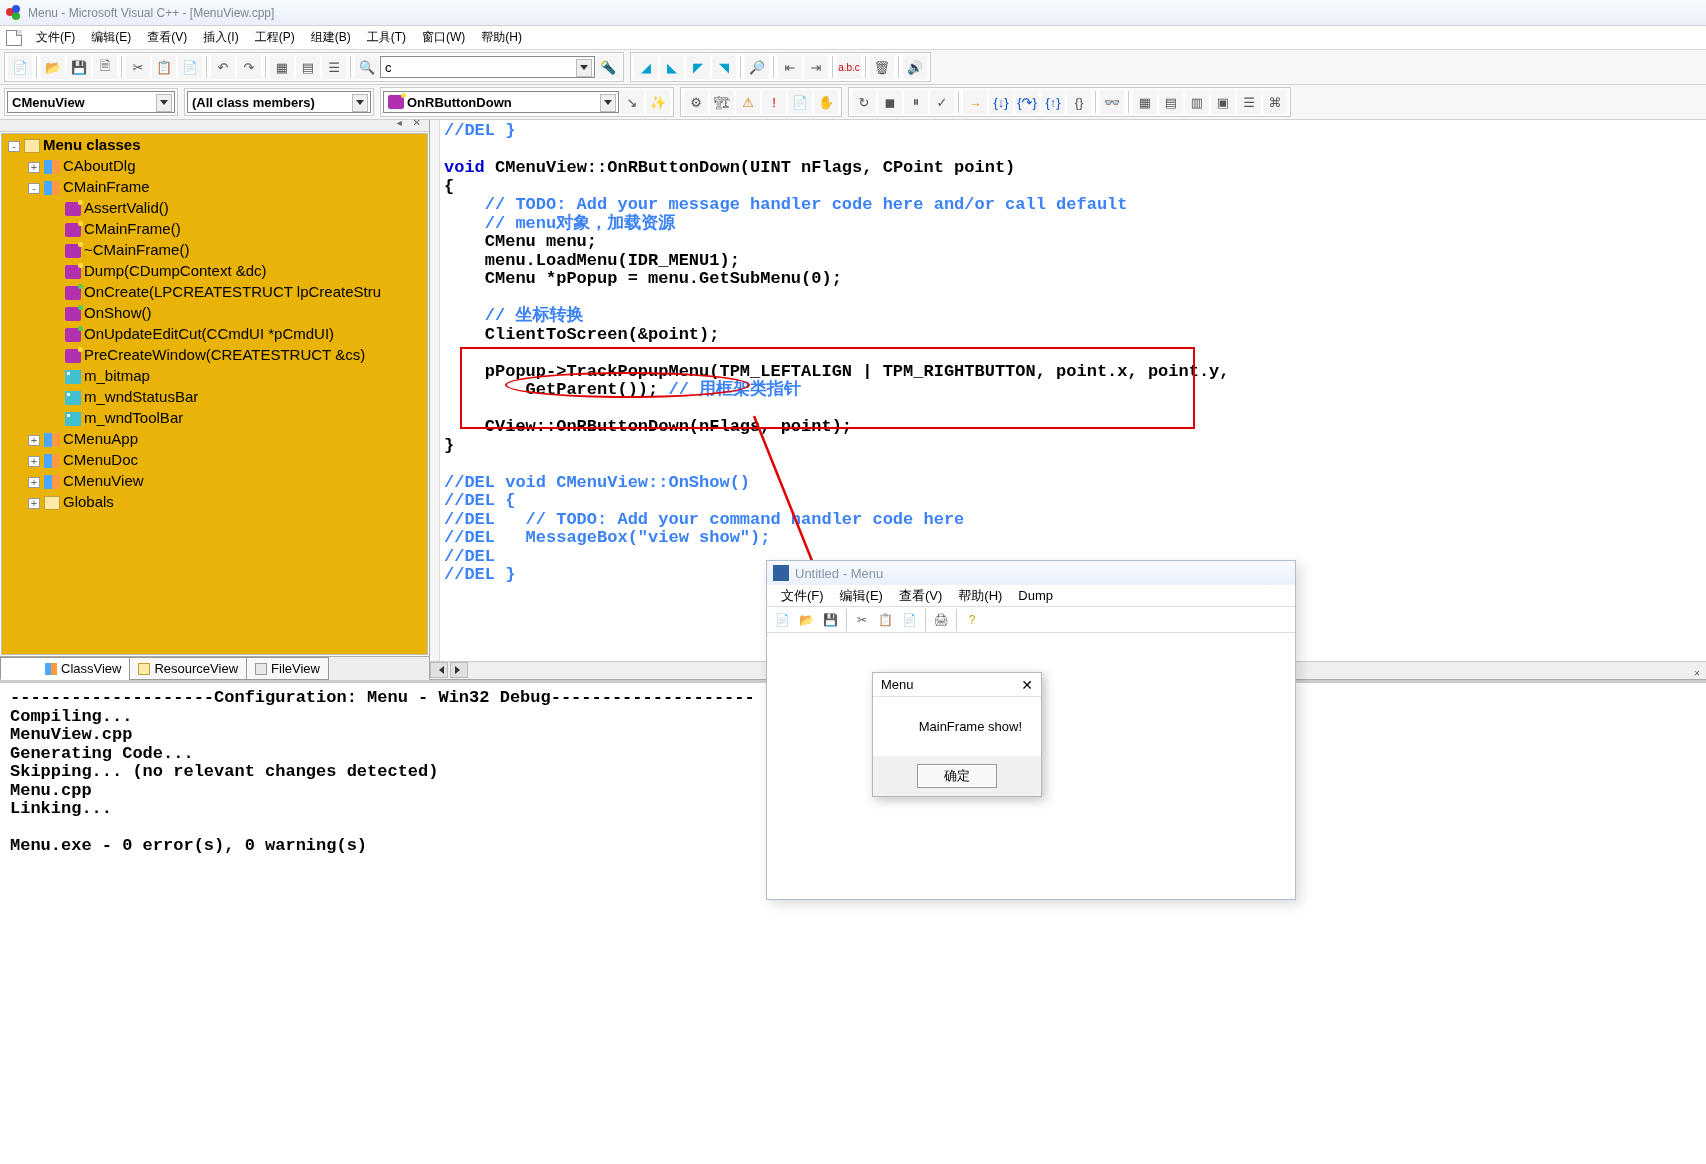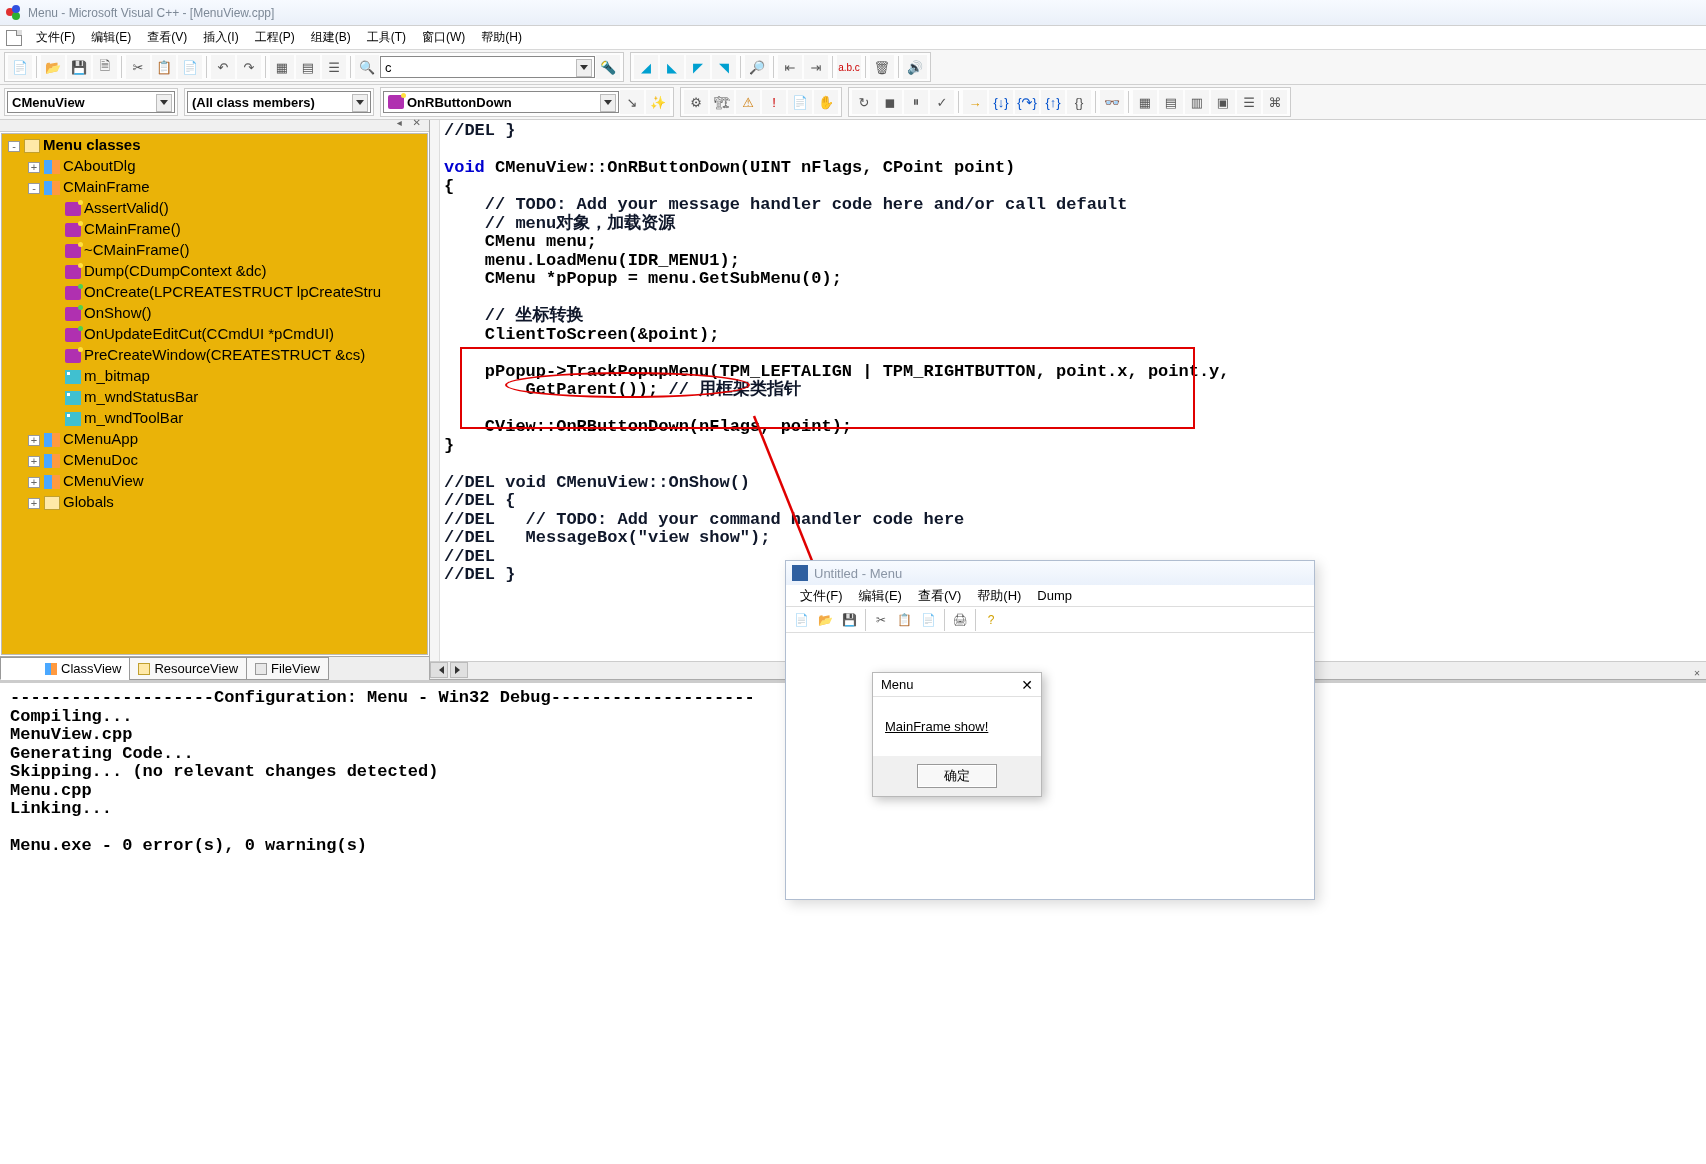--- a/index.html
+++ b/index.html
@@ -81,52 +81,52 @@
 .ic-var { background:#40c0d0; position:relative;}
 .ic-var::before{content:""; position:absolute; left:2px; top:2px; width:3px;height:3px; background:#fff;}
 .tabs { display:flex; border-top:1px solid #aaa; background:#eee;}
 .tab { border:1px solid #999; background:#f8f8f8; padding:3px 8px; font-size:13px; display:flex; align-items:center; margin-right:-1px;}
 .tab .ti { width:12px; height:12px; margin-right:4px;}
 .tab.active { background:#fff; border-bottom-color:#fff;padding-left:44px;}
 
 .editor { flex:1; position:relative; overflow:hidden; border-bottom:1px solid #aaa;}
 .code { position:absolute; left:14px; top:2px; right:0; font-family:"Consolas","Courier New",monospace; font-size:17px; line-height:18.5px; white-space:pre; font-weight:bold;}
 .kw { color:#0000d0;}
-.cmt { color:#0f172a;}
+.cmt { color:#3b82f6;}
 .gutter{ position:absolute; left:0; top:0; bottom:0; width:10px; background:#f5f5f5; border-right:1px solid #ddd;}
 .redbox{ position:absolute; border:2px solid #e00000; }
 .redoval{ position:absolute; border:2px solid #e00000; border-radius:50%;}
 .hscroll{ position:absolute; left:0; right:0; bottom:0; height:18px; background:#efefef; border-top:1px solid #ccc;}
 .hscroll .lbtn,.hscroll .rbtn{width:18px;height:16px;background:#e0e0e0;border:1px solid #bbb;position:absolute;top:0;display:flex;align-items:center;justify-content:center;}
 .hscroll .lbtn{left:0;} .hscroll .rbtn{left:20px;}
 .hscroll .lbtn::after{content:"";border:4px solid transparent;border-right:5px solid #333;}
 .hscroll .rbtn::after{content:"";border:4px solid transparent;border-left:5px solid #333;}
 
 .output { border-top:3px solid #ccc; background:#fff; padding:6px 10px; font-family:"Consolas","Courier New",monospace; font-size:17px; line-height:18.5px; white-space:pre; font-weight:bold; height:200px; position:relative;}
 .output .xb { position:absolute; right:6px; top:-18px; font-size:10px; color:#666;}
 
 .childwin {
-  position:absolute; left:785px; top:560px; width:530px; height:340px;
+  position:absolute; left:766px; top:560px; width:530px; height:340px;
   background:#fff; border:1px solid #b0bdd0; box-shadow: 4px 4px 12px rgba(0,0,0,0.15);
 }
 .childwin .ctitle{ height:24px; background:linear-gradient(#f8fbff,#eaf1fb); padding:2px 6px; color:#8a95a5; display:flex; align-items:center; font-size:13px;}
 .childwin .cmenu{ height:22px; border-bottom:1px solid #ddd; display:flex; align-items:center; padding:0 6px; font-size:13px;}
 .childwin .cmenu span{ padding:0 8px;}
 .childwin .ctb{ height:26px; border-bottom:1px solid #ddd; display:flex; align-items:center; padding:0 4px;}
 .childwin .ctb .cbtn{ width:20px; height:20px; display:flex; align-items:center; justify-content:center; margin:0 2px; color:#555;}
 .childwin .carea{ background:#fff; height:calc(100% - 72px);}
 
 .msgbox{
   position:absolute; left:872px; top:672px; width:170px;
   background:#fff; border:1px solid #b8b8b8; box-shadow:3px 3px 10px rgba(0,0,0,0.25);
   font-size:13px;
 }
 .msgbox .mtitle{ height:24px; display:flex; align-items:center; justify-content:space-between; padding:0 8px; border-bottom:1px solid #e0e0e0;}
 .msgbox .mtitle .mx{ font-size:14px; cursor:default;}
-.msgbox .mbody{ padding:22px 12px; text-align:left;text-decoration:underline;}
+.msgbox .mbody{ padding:22px 19px; text-align:right;}
 .msgbox .mfoot{ background:#f0f0f0; padding:8px; display:flex; justify-content:center;}
 .msgbox .mbtn{ width:80px; height:24px; border:1px solid #999; background:#f8f8f8; box-shadow:inset 0 0 0 1px #fff; font-size:13px;}
 
 .redarrow{ position:absolute; pointer-events:none;}
 </style>
 </head>
 <body>
 
 <div class="titlebar">
   <span class="logo"></span>

